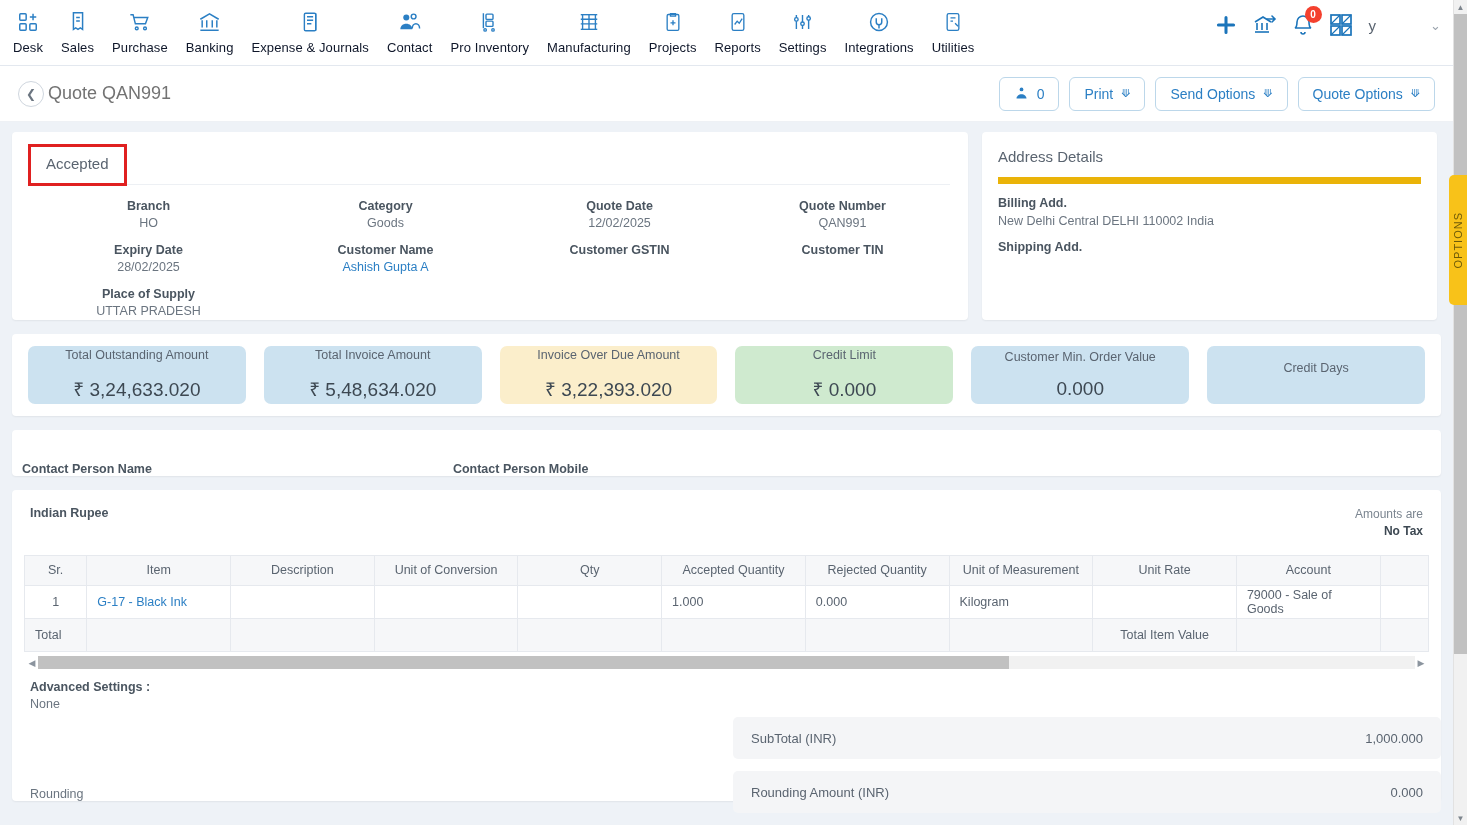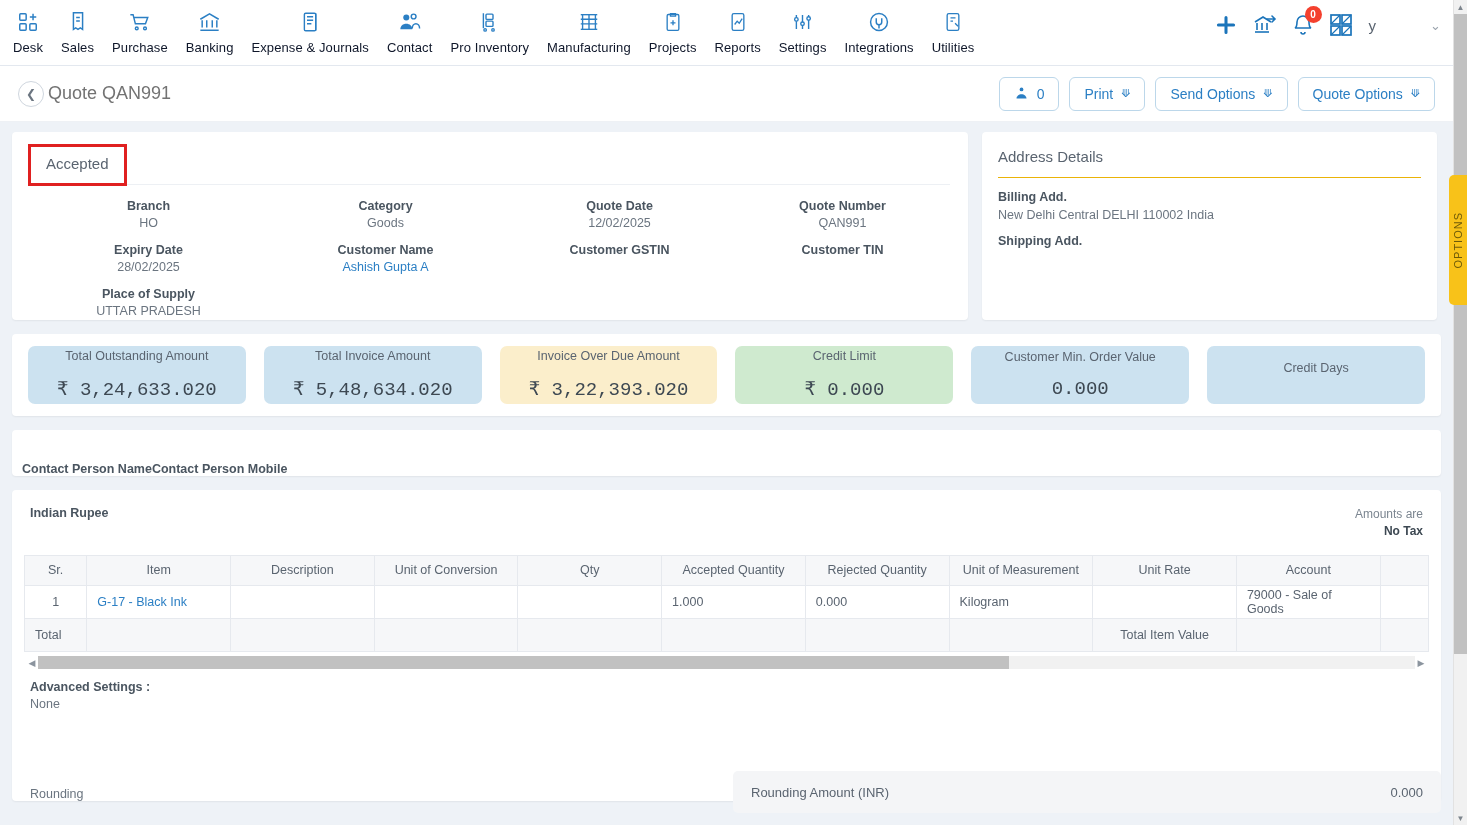--- a/index.html
+++ b/index.html
@@ -77,21 +77,21 @@
     padding: 9px 16px 12px 16px; outline: 3px solid #e02020; outline-offset: -1px;
     background: #fff; position: relative; top: 0; left: 0;
   }
   .fgrid { display: grid; grid-template-columns: 237px 237px 231px 1fr; padding-top: 14px; row-gap: 13px; }
   .f-label { font-size: 12.5px; font-weight: 700; color: #4a5560; }
   .f-value { font-size: 12.5px; color: #6b7580; margin-top: 3px; }
   .f-value.link { color: #2b7fc4; }
   .fcell { min-height: 31px; text-align: center; }
 
   .addr-card { width: 455px; height: 188px; padding: 0 16px; }
-  .addr-head { font-size: 15px; color: #5a6470; padding: 16px 0 12px 0; border-bottom: 1px solid #eab308; }
+  .addr-head { font-size: 15px; color: #5a6470; padding: 16px 0 12px 0; border-bottom: 7px solid #eab308; }
   .addr-body { padding-top: 12px; }
   .addr-lbl { font-size: 12.5px; font-weight: 700; color: #4a5560; }
   .addr-val { font-size: 12.5px; color: #6b7580; margin-top: 4px; }
   .addr-gap { height: 12px; }
 
   .options-tab {
     position: absolute; right: 0; top: 175px; width: 18px; height: 130px;
     background: #f8c219; border-radius: 5px 0 0 5px;
     display: flex; align-items: center; justify-content: center; cursor: pointer;
     z-index: 6;
@@ -101,26 +101,26 @@
     font-size: 11px; color: #6d5a08; letter-spacing: 1px;
   }
 
   
   .kpi-card { margin-top: 14px; padding: 12px 16px; display: flex; gap: 18px; }
   .kpi {
     flex: 1; border-radius: 7px; height: 58px;
     display: flex; flex-direction: column; align-items: center; justify-content: center;
   }
   .kpi .k-lbl { font-size: 12.5px; color: #5a6470; }
-  .kpi .k-val { font-size: 19px; color: #3d4852; margin-top: 14px; font-family: Liberation Mono, monospace; }
+  .kpi .k-val { font-size: 19px; color: #3d4852; margin-top: 14px; }
 
   
   .contact-card { margin-top: 14px; height: 46px; display: flex; align-items: flex-end; padding: 0 10px; }
   .contact-card .c-lbl { font-size: 12.5px; font-weight: 700; color: #4a5560; }
-  .contact-card .c2 { }
+  .contact-card .c2 { margin-left: 301px; }
 
   
   .items-card { margin-top: 14px; padding: 14px 12px 0 12px; }
   .items-head { display: flex; align-items: flex-start; padding: 2px 6px 14px 6px; }
   .cur-lbl { font-size: 12.5px; font-weight: 700; color: #4a5560; }
   .amt-note { margin-left: auto; text-align: right; font-size: 12px; color: #7b8590; line-height: 1.45; }
   .amt-note b { color: #3d4852; }
 
   table.items { width: 100%; border-collapse: collapse; table-layout: fixed; }
   table.items th {
@@ -557,20 +557,24 @@
       </div>
 
       <div class="adv">
         <div class="adv-lbl">Advanced Settings :</div>
         <div class="adv-val">None</div>
         <div class="rounding-lbl">Rounding</div>
       </div>
 
       <div class="totals">
         <div class="trow">
+          <span class="t-lbl">SubTotal (INR)</span>
+          <span class="t-val">1,000.000</span>
+        </div>
+        <div class="trow">
           <span class="t-lbl">Rounding Amount (INR)</span>
           <span class="t-val">0.000</span>
         </div>
       </div>
     </div>
 
   </div>
 
   <div class="options-tab">
     <span>OPTIONS</span>

